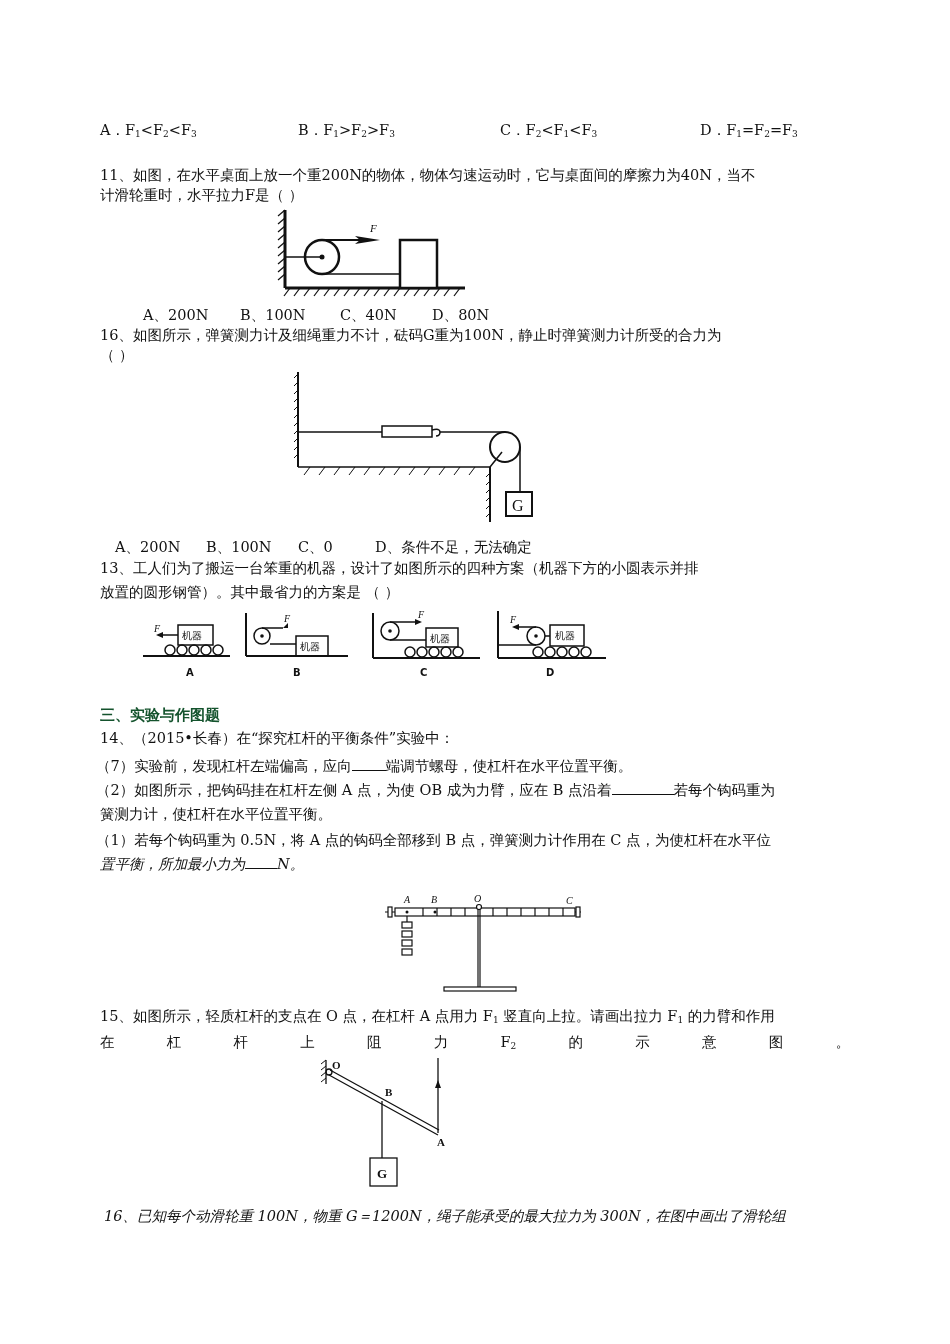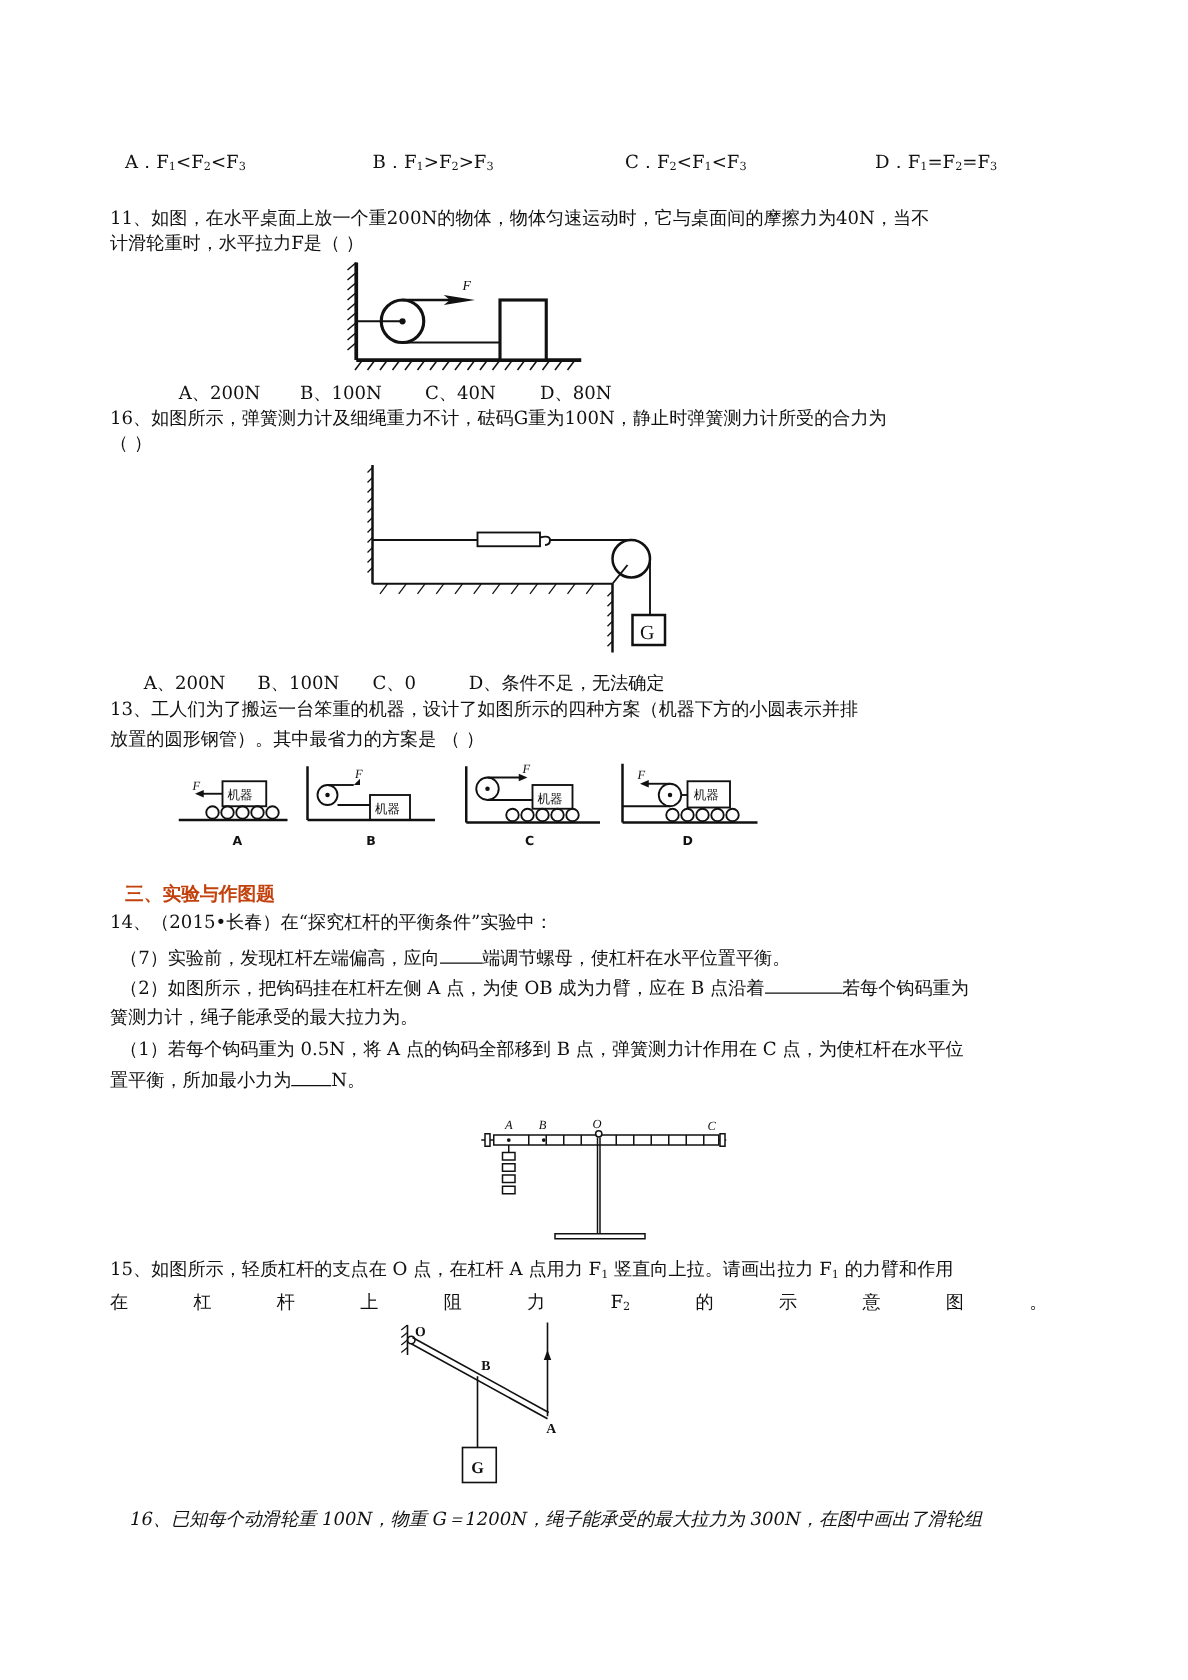--- a/index.html
+++ b/index.html
@@ -1,21 +1,21 @@
 <!DOCTYPE html>
 <html><head>
 <meta charset="utf-8">
 <style>
   html, body { margin:0; padding:0; background:#ffffff; }
   body { width:950px; height:1344px; position:relative; overflow:hidden;
          font-family:"DejaVu Serif","Liberation Serif",serif; color:#111; }
-  .line { position:absolute; left:88px; font-size:14.5px; line-height:20px; white-space:nowrap; }
+  .line { position:absolute; left:100px; font-size:14.5px; line-height:20px; white-space:nowrap; }
   .opt { position:absolute; font-size:14.5px; line-height:20px; white-space:nowrap;text-align:center; }
   .heading { position:absolute; left:100px; top:706px; font-family:"DejaVu Sans","Liberation Sans",sans-serif;
-             font-weight:bold; font-size:15px; color:#c2410c; }
+             font-weight:bold; font-size:15px; color:#14532d; }
   .justify { display:flex; justify-content:space-between; width:750px; }
   sub { font-size:9px; vertical-align:-2px; }
   svg { position:absolute; overflow:visible; }
   .blank { display:inline-block; border-bottom:1px solid #111; height:14px; vertical-align:baseline; }
 </style>
 </head>
 <body>
 
 <div class="opt" style="left:100px;top:120px;">A．F<sub>1</sub>&lt;F<sub>2</sub>&lt;F<sub>3</sub></div>
 <div class="opt" style="left:298px;top:120px;">B．F<sub>1</sub>&gt;F<sub>2</sub>&gt;F<sub>3</sub></div>
@@ -210,23 +210,23 @@
     <text x="282" y="68">C</text>
     <text x="408" y="68">D</text>
   </g>
 </svg>
 
 <div class="heading">三、实验与作图题</div>
 
 <div class="line" style="top:728px;">14、（2015•长春）在“探究杠杆的平衡条件”实验中：</div>
 <div class="line" style="top:756px;left:96px;"><span>（7）实验前，发现杠杆左端偏高，应向</span><span class="blank" style="width:34px;"></span><span>端调节螺母，使杠杆在水平位置平衡。</span></div>
 <div class="line" style="top:780px;left:96px;"><span>（2）如图所示，把钩码挂在杠杆左侧 A 点，为使 OB 成为力臂，应在 B 点沿着</span><span class="blank" style="width:62px;"></span><span>若每个钩码重为</span></div>
-<div class="line" style="top:804px;">簧测力计，绳子能承受的最大拉力为。</div>
+<div class="line" style="top:804px;">簧测力计，使杠杆在水平位置平衡。</div>
 <div class="line" style="top:830px;left:96px;">（1）若每个钩码重为 0.5N，将 A 点的钩码全部移到 B 点，弹簧测力计作用在 C 点，为使杠杆在水平位</div>
-<div class="line" style="top:854px;"><span>置平衡，所加最小力为</span><span class="blank" style="width:32px;"></span><span>N。</span></div>
+<div class="line" style="top:854px;font-style:italic;"><span>置平衡，所加最小力为</span><span class="blank" style="width:32px;"></span><span>N。</span></div>
 
 <svg style="left:383px;top:890px;" width="205" height="105" viewBox="0 0 205 105">
   <g stroke="#111" stroke-width="1.2" fill="none">
     <line x1="2" y1="22" x2="198" y2="22"></line>
     <rect x="12" y="18" width="180" height="8" fill="#fff"></rect>
     <line x1="40" y1="18" x2="40" y2="26"></line>
       <line x1="54" y1="18" x2="54" y2="26"></line>
       <line x1="68" y1="18" x2="68" y2="26"></line>
     <line x1="82" y1="18" x2="82" y2="26"></line>
       <line x1="110" y1="18" x2="110" y2="26"></line>

